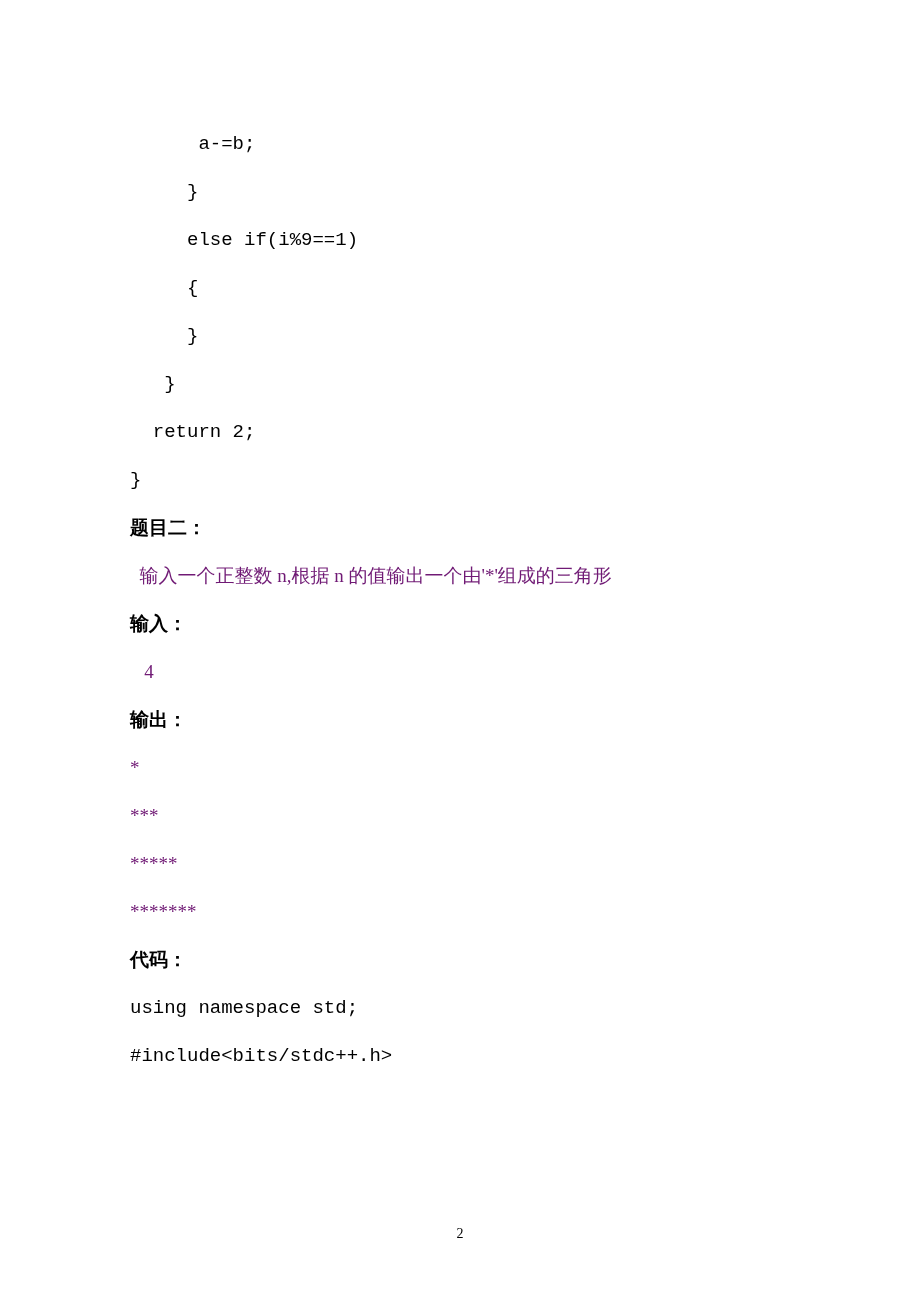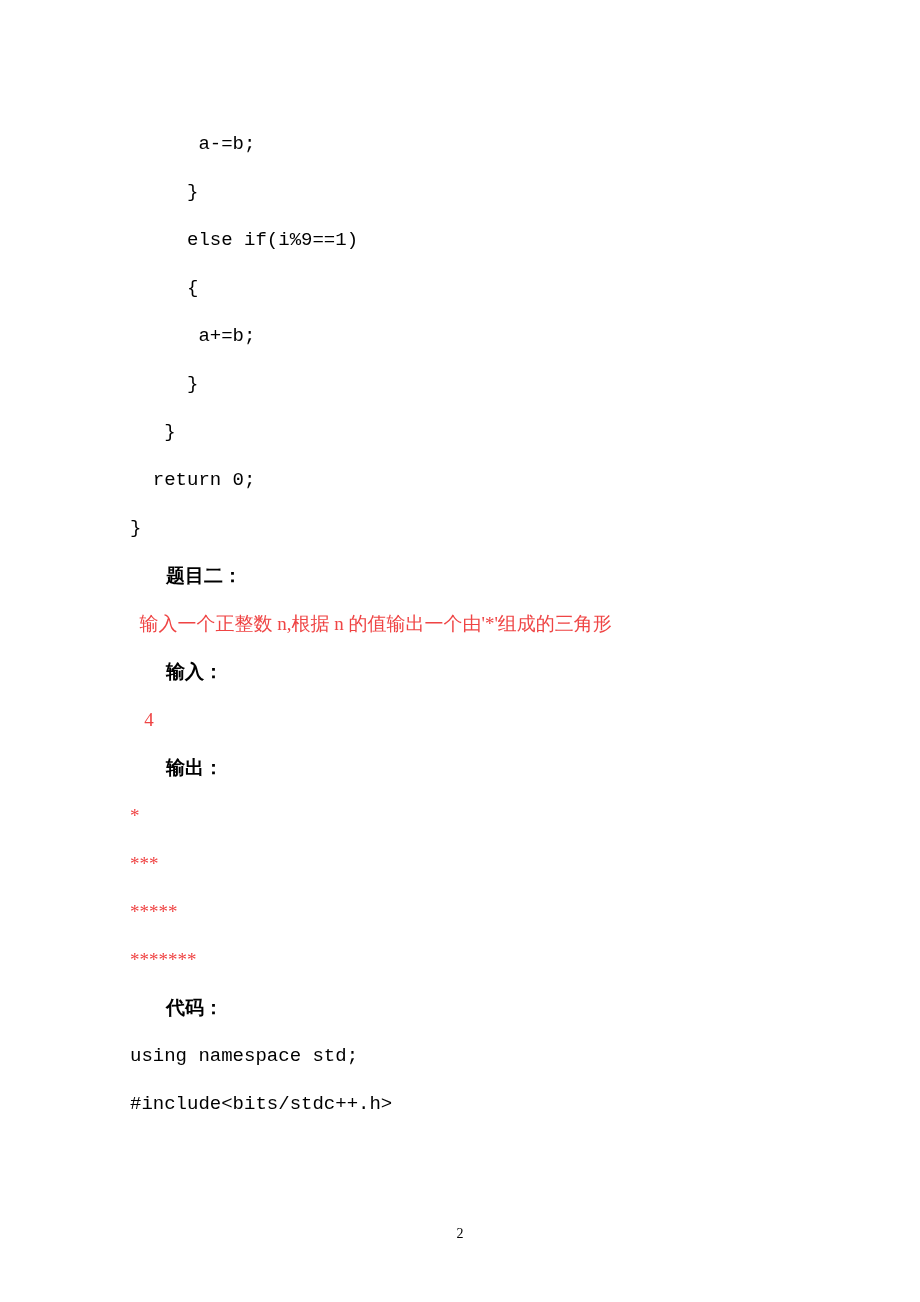--- a/index.html
+++ b/index.html
@@ -22,27 +22,26 @@
     line-height: 48px;
     white-space: pre;
     color: #000;
   }
   .heading {
     font-family: "SimHei", "黑体", sans-serif;
     font-size: 19px;
     font-weight: bold;
     line-height: 48px;
     color: #000;
-    margin-left: 36px;
   }
   .body-text {
     font-family: "SimSun", "宋体", serif;
     font-size: 19px;
     line-height: 48px;
-    color: #ef4444;
+    color: #701a75;
     white-space: pre;
   }
   .page-number {
     position: absolute;
     bottom: 60px;
     left: 0;
     right: 0;
     text-align: center;
     font-family: "SimSun", serif;
     font-size: 14px;
@@ -51,24 +50,23 @@
 </style>
 </head>
 <body>
 
 <div class="page">
 
   <div class="code-line">      a-=b;</div>
   <div class="code-line">     }</div>
   <div class="code-line">     else if(i%9==1)</div>
   <div class="code-line">     {</div>
-  <div class="code-line">      a+=b;</div>
   <div class="code-line">     }</div>
   <div class="code-line">   }</div>
-  <div class="code-line">  return 0;</div>
+  <div class="code-line">  return 2;</div>
   <div class="code-line">}</div>
 
   <div class="heading">题目二：</div>
   <div class="body-text">  输入一个正整数 n,根据 n 的值输出一个由'*'组成的三角形</div>
 
   <div class="heading">输入：</div>
   <div class="body-text">   4</div>
 
   <div class="heading">输出：</div>
   <div class="body-text">*</div>

